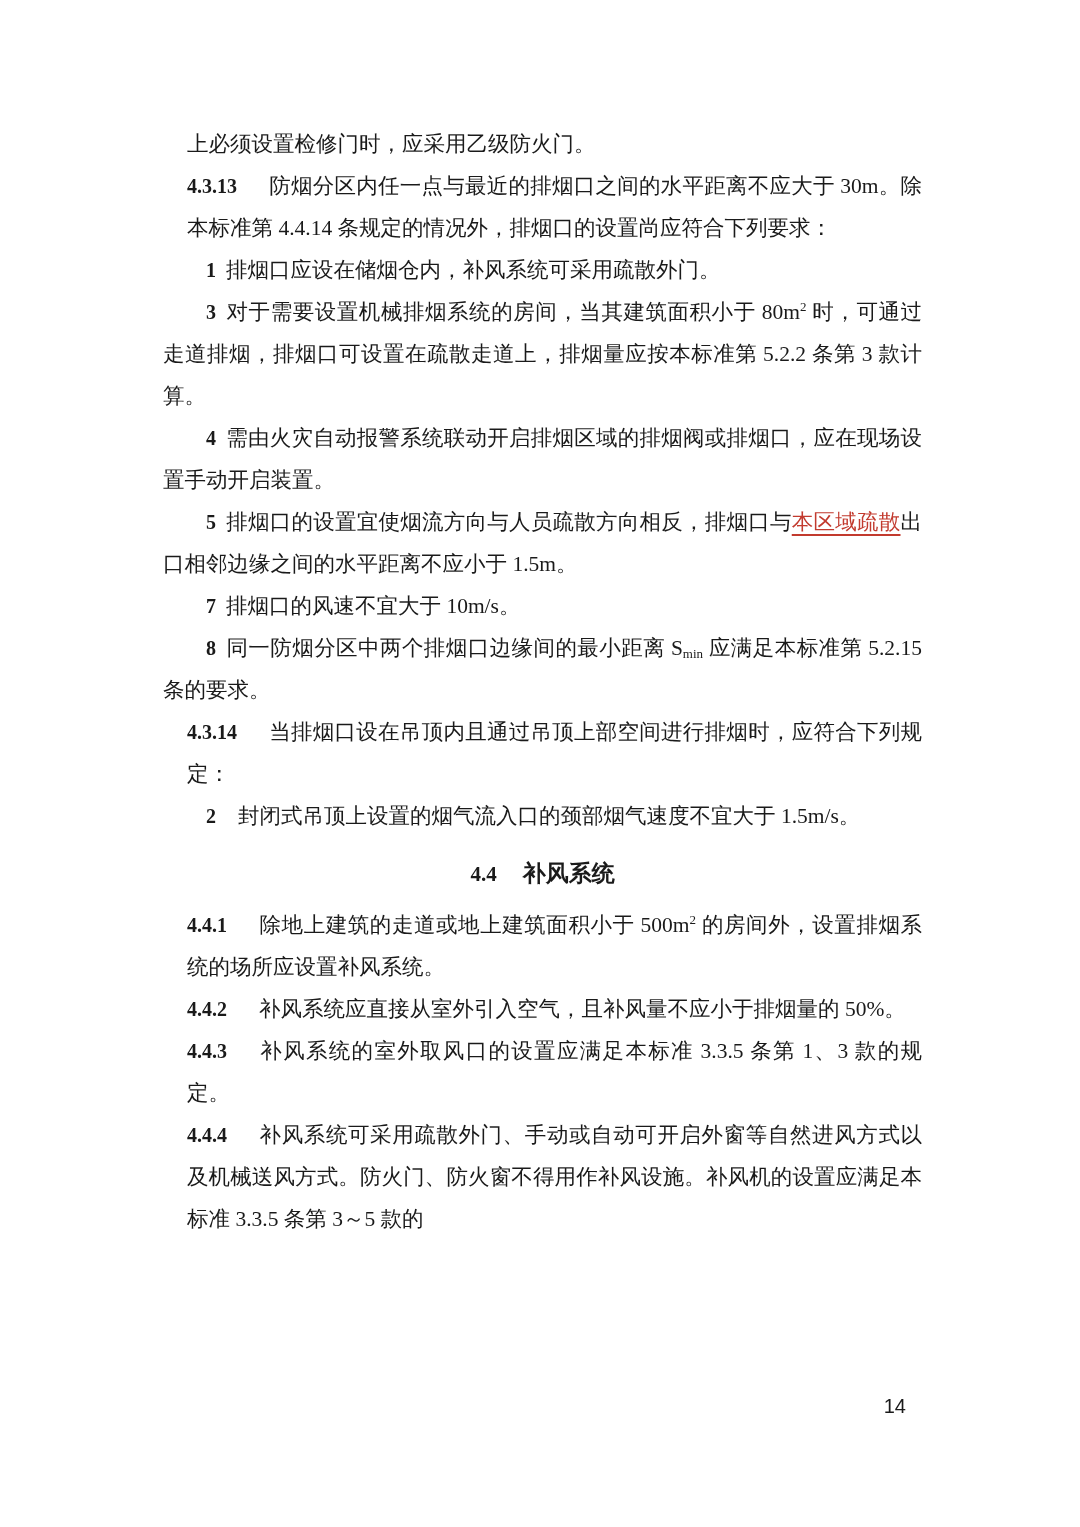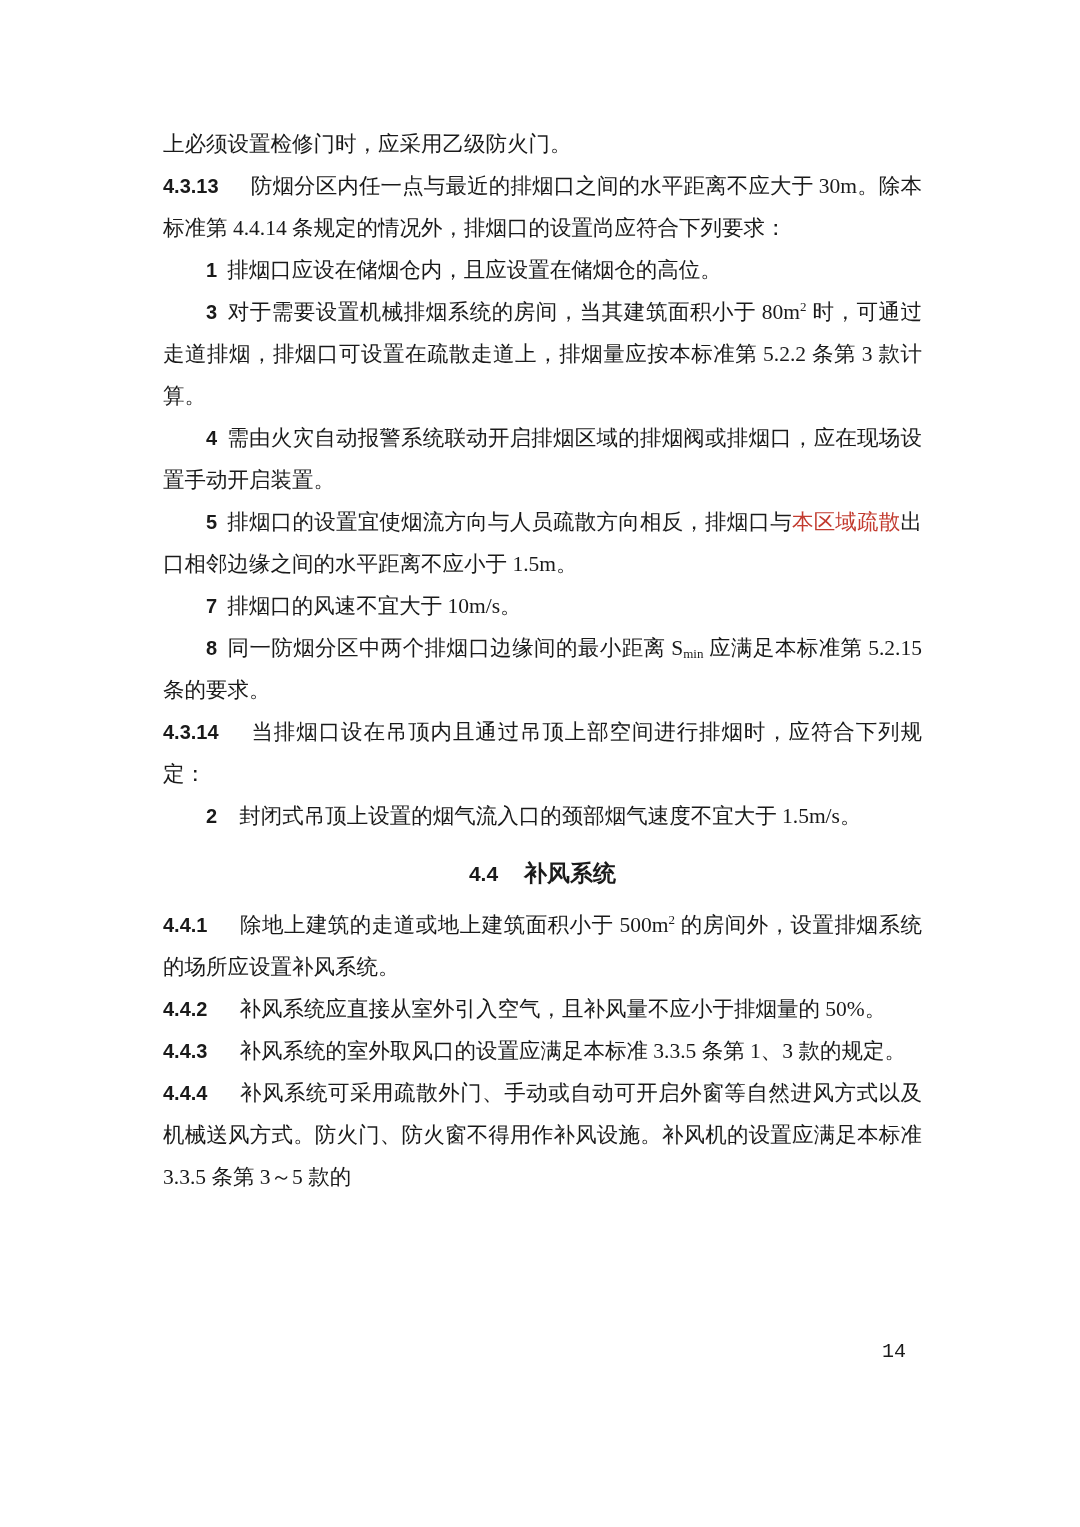--- a/index.html
+++ b/index.html
@@ -12,68 +12,69 @@
     background: #ffffff;
     padding: 123px 158px 0 163px;
     font-family: "Liberation Serif", "DejaVu Serif", serif;
     font-size: 21.5px;
     line-height: 42px;
     color: var(--text-color, #1a1a1a);
     overflow: hidden;
   }
 
   p.para { margin: 0; text-align: justify; }
-  p.cont, p.clause { text-indent: 0; }
+  p.cont, p.clause { text-indent: 0; margin-left: 24px; }
   p.item, p.item2 { text-indent: 43px; }
 
   .label {
-    font-family: Liberation Sans, sans-serif;
+    font-family: Liberation Serif, serif;
     font-weight: bold;
     font-size: 20px;
   }
   p.clause > .label { margin-right: 32px; }
   p.item  > .label { margin-right: 10px; }
   p.item2 > .label { margin-right: 22px; }
 
   p.heading {
     text-align: center;
     text-indent: 0;
     font-family: "Liberation Sans", "DejaVu Sans", sans-serif;
     font-weight: bold;
     font-size: 23px;
     margin: 15px 0 9px 0;
   }
   p.heading > .label { font-size: 21px; margin-right: 26px; }
 
   .red { color: var(--emphasis-red, #c0392b); }
   .underline {
+    text-decoration: underline;
     text-decoration-thickness: 1.5px;
     text-underline-offset: 5px;
   }
 
   sup { font-size: 13px; line-height: 0; vertical-align: 8px; }
   sub { font-size: 13px; line-height: 0; vertical-align: -3px; }
 
   .page-number {
     position: absolute;
-    top: 1331px;
+    top: 1385px;
     right: 174px;
     font-size: 20px;
     line-height: 42px;
-    font-family: Liberation Mono, monospace;
+    font-family: Liberation Sans, sans-serif;
   }
 </style>
 </head>
 <body>
 
 <div class="page">
   <div>
       <p class="para cont"><span>上必须设置检修门时，应采用乙级防火门。</span></p>
       <p class="para clause"><span class="label">4.3.13</span><span>防烟分区内任一点与最近的排烟口之间的水平距离不应大于 30m。除本标准第 4.4.14 条规定的情况外，排烟口的设置尚应符合下列要求：</span></p>
-      <p class="para item"><span class="label">1</span><span>排烟口应设在储烟仓内，且应设置在储烟仓的高位。</span></p>
+      <p class="para item"><span class="label">1</span><span>排烟口应设在储烟仓内，补风系统可采用疏散外门。</span></p>
       <p class="para item"><span class="label">3</span><span>对于需要设置机械排烟系统的房间，当其建筑面积小于 80m</span><sup>2</sup><span> 时，可通过走道排烟，排烟口可设置在疏散走道上，排烟量应按本标准第 5.2.2 条第 3 款计算。</span></p>
       <p class="para item"><span class="label">4</span><span>需由火灾自动报警系统联动开启排烟区域的排烟阀或排烟口，应在现场设置手动开启装置。</span></p>
       <p class="para item"><span class="label">5</span><span>排烟口的设置宜使烟流方向与人员疏散方向相反，排烟口与</span><span class="red underline">本区域疏散</span><span>出口相邻边缘之间的水平距离不应小于 1.5m。</span></p>
       <p class="para item"><span class="label">7</span><span>排烟口的风速不宜大于 10m/s。</span></p>
       <p class="para item"><span class="label">8</span><span>同一防烟分区中两个排烟口边缘间的最小距离 S</span><sub>min</sub><span> 应满足本标准第 5.2.15 条的要求。</span></p>
       <p class="para clause"><span class="label">4.3.14</span><span>当排烟口设在吊顶内且通过吊顶上部空间进行排烟时，应符合下列规定：</span></p>
       <p class="para item2"><span class="label">2</span><span>封闭式吊顶上设置的烟气流入口的颈部烟气速度不宜大于 1.5m/s。</span></p>
       <p class="para heading"><span class="label">4.4</span><span>补风系统</span></p>
       <p class="para clause"><span class="label">4.4.1</span><span>除地上建筑的走道或地上建筑面积小于 500m</span><sup>2</sup><span> 的房间外，设置排烟系统的场所应设置补风系统。</span></p>
       <p class="para clause"><span class="label">4.4.2</span><span>补风系统应直接从室外引入空气，且补风量不应小于排烟量的 50%。</span></p>

